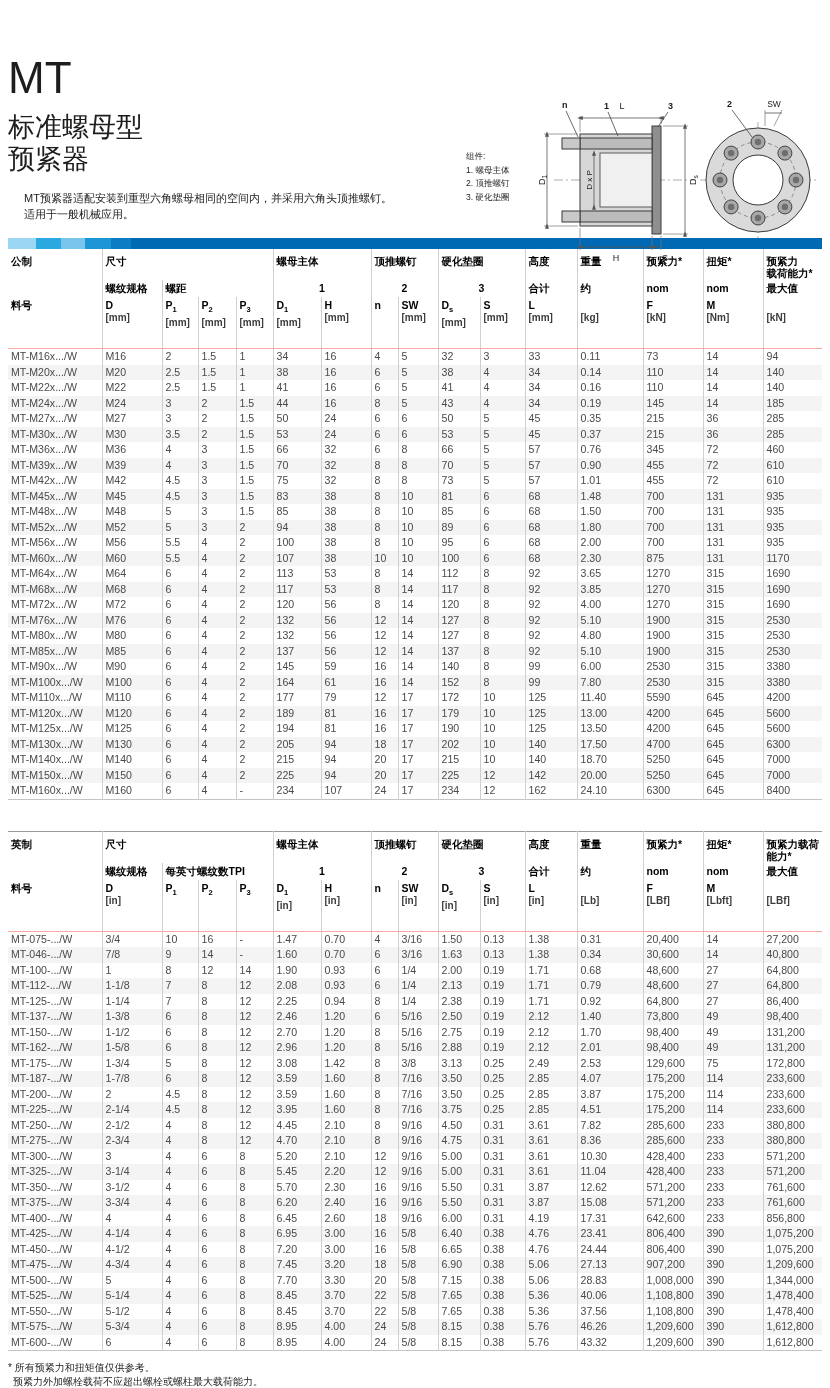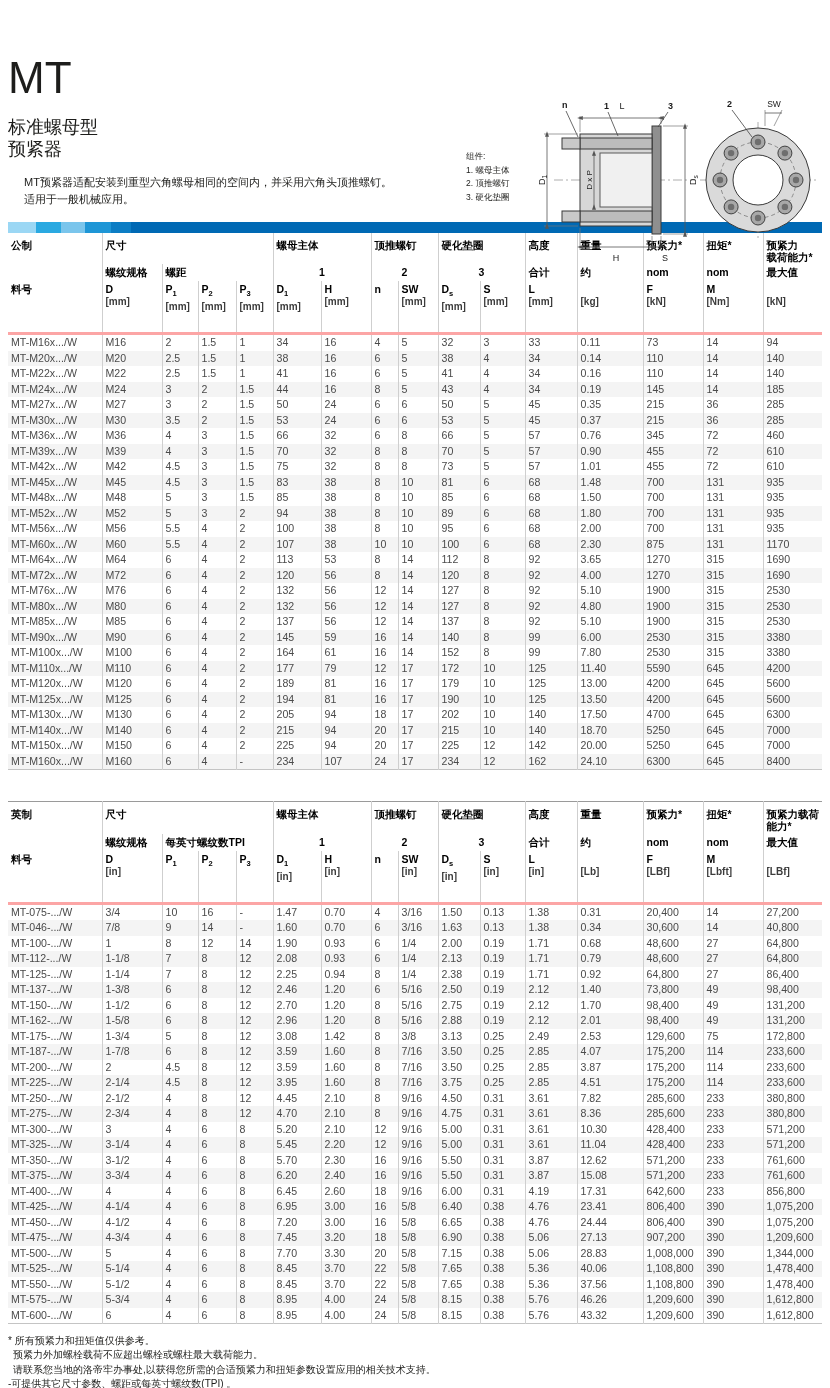--- a/index.html
+++ b/index.html
@@ -1,20 +1,20 @@
 <!DOCTYPE html>
 <html><head>
 <meta charset="utf-8">
 <style>
   html,body{margin:0;padding:0;background:#fff;}
   body{width:830px;height:1388px;overflow:hidden;font-family:"Liberation Sans",sans-serif;color:#1d1d1b;box-sizing:border-box;}
   .page{position:relative;width:814px;margin:0 auto;padding:0;}
   
   h1.title{margin:56px 0 0;font-size:44px;font-weight:400;line-height:1;letter-spacing:0;}
-  .subtitle{font-size:18px;line-height:1.2;margin-top:17px;}
+  .subtitle{font-size:27px;line-height:1.2;margin-top:11px;}
   .desc{margin:14px 16px 0;font-size:11px;line-height:1.5;}
   
   .diagram{position:absolute;top:40px;right:0;display:flex;gap:4px;}
   .legend{width:64px;padding-top:54px;font-size:8.5px;line-height:1.55;color:#1d1d1b;}
   .legend [data-name="legend-title"]{margin-bottom:1px;}
   svg text{font-family:"Liberation Sans",sans-serif;fill:#1a1a1a;}
   
   .accent-bar{margin-top:15px;height:11px;
     background:linear-gradient(to right,
       #9bd7f4 0,#9bd7f4 28px,
@@ -25,21 +25,21 @@
       #0069b4 123px,#0069b4 100%);}
   
   table.spec{width:814px;table-layout:fixed;border-collapse:collapse;border-bottom:1px solid #c4c4c4;}
   table.spec.imperial{border-top:1px solid #9a9a9a;margin-top:31px;}
   .spec th,.spec td{text-align:left;vertical-align:top;box-sizing:border-box;}
   .spec th:not(:first-child),.spec td:not(:first-child){border-left:1px solid #cfcfcf;}
   .spec thead th{font-weight:bold;color:#000;font-size:10.5px;padding:2px 3px 1px;}
   .spec tr.h1 th{padding-top:6px;height:30px;line-height:1.15;}
   .spec tr.h2 th{height:17px;}
   .spec tr.h2 th.ctr{text-align:center;}
-  .spec tr.h3 th{padding-bottom:20px;border-bottom:3px solid #fca5a5;}
+  .spec tr.h3 th{padding-bottom:20px;border-bottom:1px solid #fca5a5;}
   .sym{font-weight:bold;font-size:10.5px;line-height:12px;}
   .sym sub{font-size:7.5px;}
   .unit{font-weight:bold;color:#3c3c3c;font-size:10px;line-height:11px;margin-top:1px;}
   .spec tbody td{font-size:10.6px;line-height:13.5px;padding:1px 3px;color:#4a4a4a;white-space:nowrap;overflow:hidden;}
   .spec tbody tr:nth-child(even){background:#f4f4f4;}
   
   .notes{margin-top:10px;font-size:10px;line-height:1.42;color:#1d1d1b;}
   .notes div:nth-child(2),.notes div:nth-child(3){padding-left:5px;}
 </style>
 </head>
@@ -531,20 +531,38 @@
           <td data-name="spec-cell">14</td>
           <td data-name="spec-cell">112</td>
           <td data-name="spec-cell">8</td>
           <td data-name="spec-cell">92</td>
           <td data-name="spec-cell">3.65</td>
           <td data-name="spec-cell">1270</td>
           <td data-name="spec-cell">315</td>
           <td data-name="spec-cell">1690</td>
         </tr>
         <tr data-name="spec-row">
+          <td data-name="spec-cell">MT-M68x.../W</td>
+          <td data-name="spec-cell">M68</td>
+          <td data-name="spec-cell">6</td>
+          <td data-name="spec-cell">4</td>
+          <td data-name="spec-cell">2</td>
+          <td data-name="spec-cell">117</td>
+          <td data-name="spec-cell">53</td>
+          <td data-name="spec-cell">8</td>
+          <td data-name="spec-cell">14</td>
+          <td data-name="spec-cell">117</td>
+          <td data-name="spec-cell">8</td>
+          <td data-name="spec-cell">92</td>
+          <td data-name="spec-cell">3.85</td>
+          <td data-name="spec-cell">1270</td>
+          <td data-name="spec-cell">315</td>
+          <td data-name="spec-cell">1690</td>
+        </tr>
+        <tr data-name="spec-row">
           <td data-name="spec-cell">MT-M72x.../W</td>
           <td data-name="spec-cell">M72</td>
           <td data-name="spec-cell">6</td>
           <td data-name="spec-cell">4</td>
           <td data-name="spec-cell">2</td>
           <td data-name="spec-cell">120</td>
           <td data-name="spec-cell">56</td>
           <td data-name="spec-cell">8</td>
           <td data-name="spec-cell">14</td>
           <td data-name="spec-cell">120</td>

